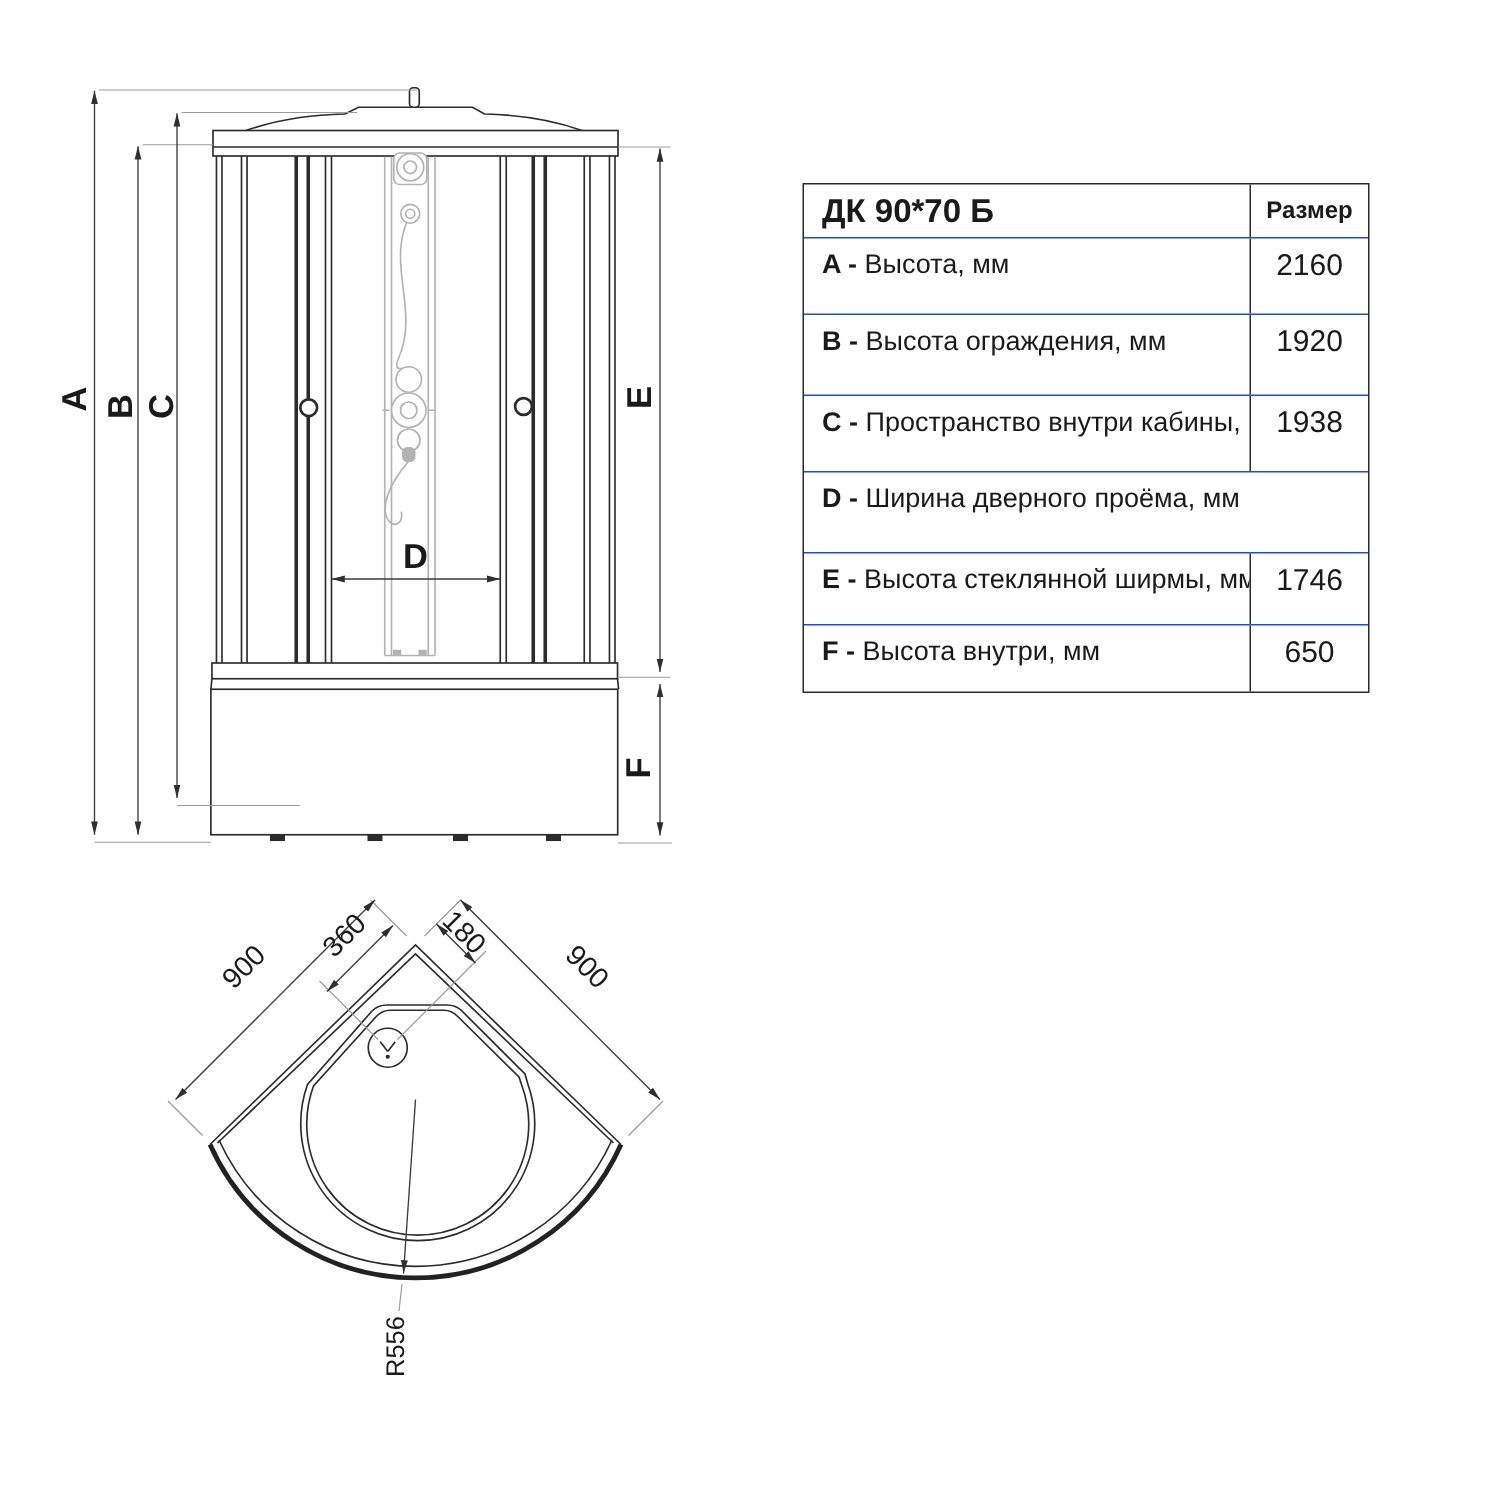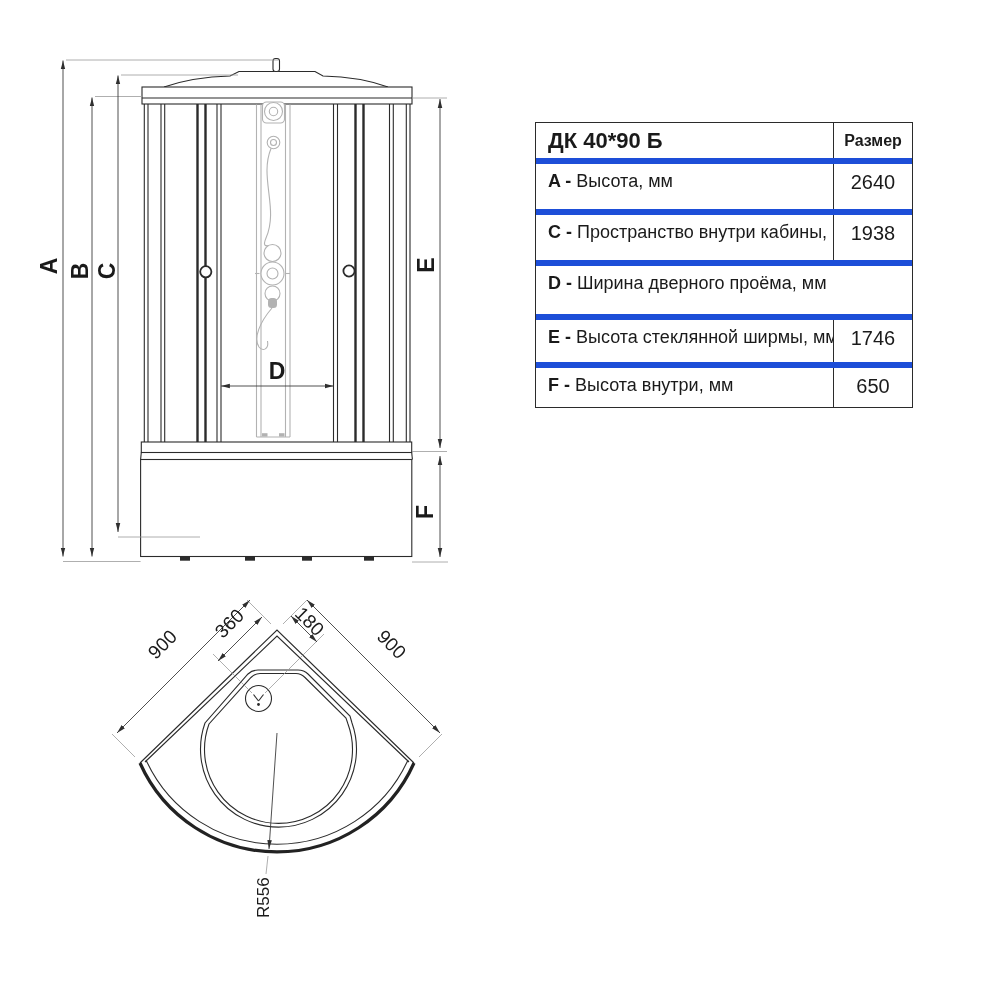--- a/index.html
+++ b/index.html
@@ -20,21 +20,21 @@
   .whf  {fill:#ffffff;}
   .dimtxt{font-family:"Liberation Sans",sans-serif;font-size:23px;font-weight:600;fill:#1a1a1a;text-anchor:middle;}
   .meastxt{font-family:"Liberation Sans",sans-serif;font-size:19px;font-weight:500;fill:#1a1a1a;text-anchor:middle;}
   .radtxt{font-family:"Liberation Sans",sans-serif;font-size:17px;font-weight:500;fill:#1a1a1a;}
   
   .spec-table{
     position:absolute;left:535px;top:122px;width:378px;
     border:1px solid #2b2b2b;box-sizing:border-box;background:#fff;
   }
   .spec-row{display:flex;box-sizing:border-box;}
-  .spec-row + .spec-row{border-top:6px solid #1d4ed8;}
+  .spec-row + .spec-row{border-top:1px solid #1d4ed8;}
   .spec-cell{box-sizing:border-box;}
   .cell-label{
     flex:1;padding:7px 4px 0 12px;font-size:18px;line-height:1.15;
     white-space:nowrap;overflow:hidden;
   }
   .cell-label b{font-weight:bold;margin-right:5px;}
   .cell-value{
     width:79px;border-left:1px solid #2b2b2b;text-align:center;
     padding-top:7px;font-size:20px;
   }
@@ -211,26 +211,30 @@
 
   <defs>
     <marker id="arw2" viewBox="0 0 10 6" refX="9.4" refY="3" markerWidth="10.5" markerHeight="6.3" orient="auto-start-reverse" markerUnits="strokeWidth">
       <path d="M0,0.6 L9.4,3 L0,5.4 Z" fill="#2f2f2f"></path>
     </marker>
   </defs>
 </svg>
 
 <div class="spec-table">
   <div class="spec-row row-header">
-    <div class="spec-cell cell-label">ДК 40*90 Б</div>
+    <div class="spec-cell cell-label">ДК 90*70 Б</div>
     <div class="spec-cell cell-value">Размер</div>
   </div>
   <div class="spec-row h51">
     <div class="spec-cell cell-label"><b>A -</b><span>Высота, мм</span></div>
-    <div class="spec-cell cell-value">2640</div>
+    <div class="spec-cell cell-value">2160</div>
+  </div>
+  <div class="spec-row h54">
+    <div class="spec-cell cell-label"><b>B -</b><span>Высота ограждения, мм</span></div>
+    <div class="spec-cell cell-value">1920</div>
   </div>
   <div class="spec-row h51">
     <div class="spec-cell cell-label"><b>C -</b><span>Пространство внутри кабины, мм</span></div>
     <div class="spec-cell cell-value">1938</div>
   </div>
   <div class="spec-row h54">
     <div class="spec-cell cell-label"><b>D -</b><span>Ширина дверного проёма, мм</span></div>
   </div>
   <div class="spec-row h48">
     <div class="spec-cell cell-label"><b>E -</b><span>Высота стеклянной ширмы, мм</span></div>

